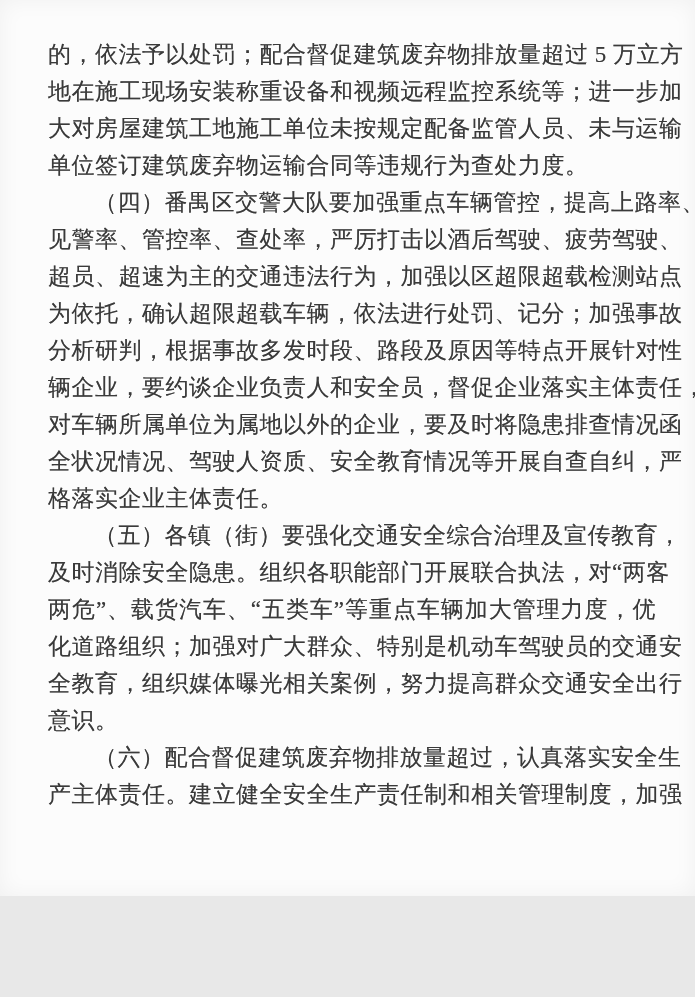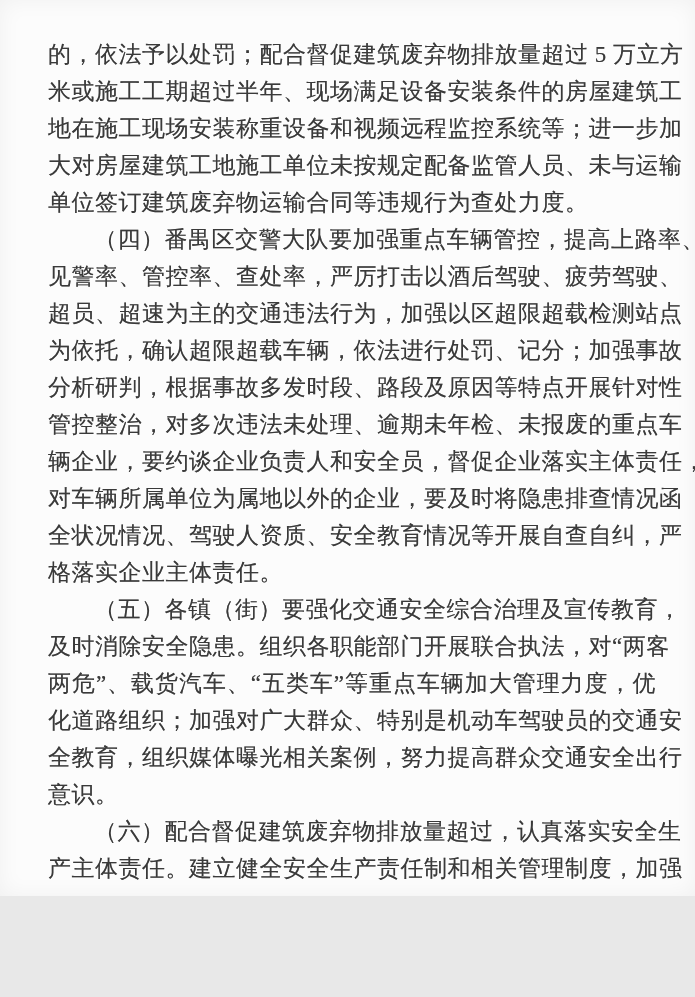--- a/index.html
+++ b/index.html
@@ -49,30 +49,28 @@
     font-size: 18px;
     color: #2f2f2f;
   }
 </style>
 </head>
 <body>
 
 <div class="page">
   <div class="text-block">
       <div class="line">的，依法予以处罚；配合督促建筑废弃物排放量超过 5 万立方</div>
-      <div class="line">米或施工工期超过半年、现场满足设备安装条件的房屋建筑工</div>
       <div class="line">地在施工现场安装称重设备和视频远程监控系统等；进一步加</div>
       <div class="line">大对房屋建筑工地施工单位未按规定配备监管人员、未与运输</div>
       <div class="line para-end">单位签订建筑废弃物运输合同等违规行为查处力度。</div>
       <div class="line indent">（四）番禺区交警大队要加强重点车辆管控，提高上路率、</div>
       <div class="line">见警率、管控率、查处率，严厉打击以酒后驾驶、疲劳驾驶、</div>
       <div class="line">超员、超速为主的交通违法行为，加强以区超限超载检测站点</div>
       <div class="line">为依托，确认超限超载车辆，依法进行处罚、记分；加强事故</div>
       <div class="line">分析研判，根据事故多发时段、路段及原因等特点开展针对性</div>
-      <div class="line">管控整治，对多次违法未处理、逾期未年检、未报废的重点车</div>
       <div class="line">辆企业，要约谈企业负责人和安全员，督促企业落实主体责任，</div>
       <div class="line">对车辆所属单位为属地以外的企业，要及时将隐患排查情况函</div>
       <div class="line">全状况情况、驾驶人资质、安全教育情况等开展自查自纠，严</div>
       <div class="line para-end">格落实企业主体责任。</div>
       <div class="line indent">（五）各镇（街）要强化交通安全综合治理及宣传教育，</div>
       <div class="line">及时消除安全隐患。组织各职能部门开展联合执法，对“两客</div>
       <div class="line">两危”、载货汽车、“五类车”等重点车辆加大管理力度，优</div>
       <div class="line">化道路组织；加强对广大群众、特别是机动车驾驶员的交通安</div>
       <div class="line">全教育，组织媒体曝光相关案例，努力提高群众交通安全出行</div>
       <div class="line para-end">意识。</div>

